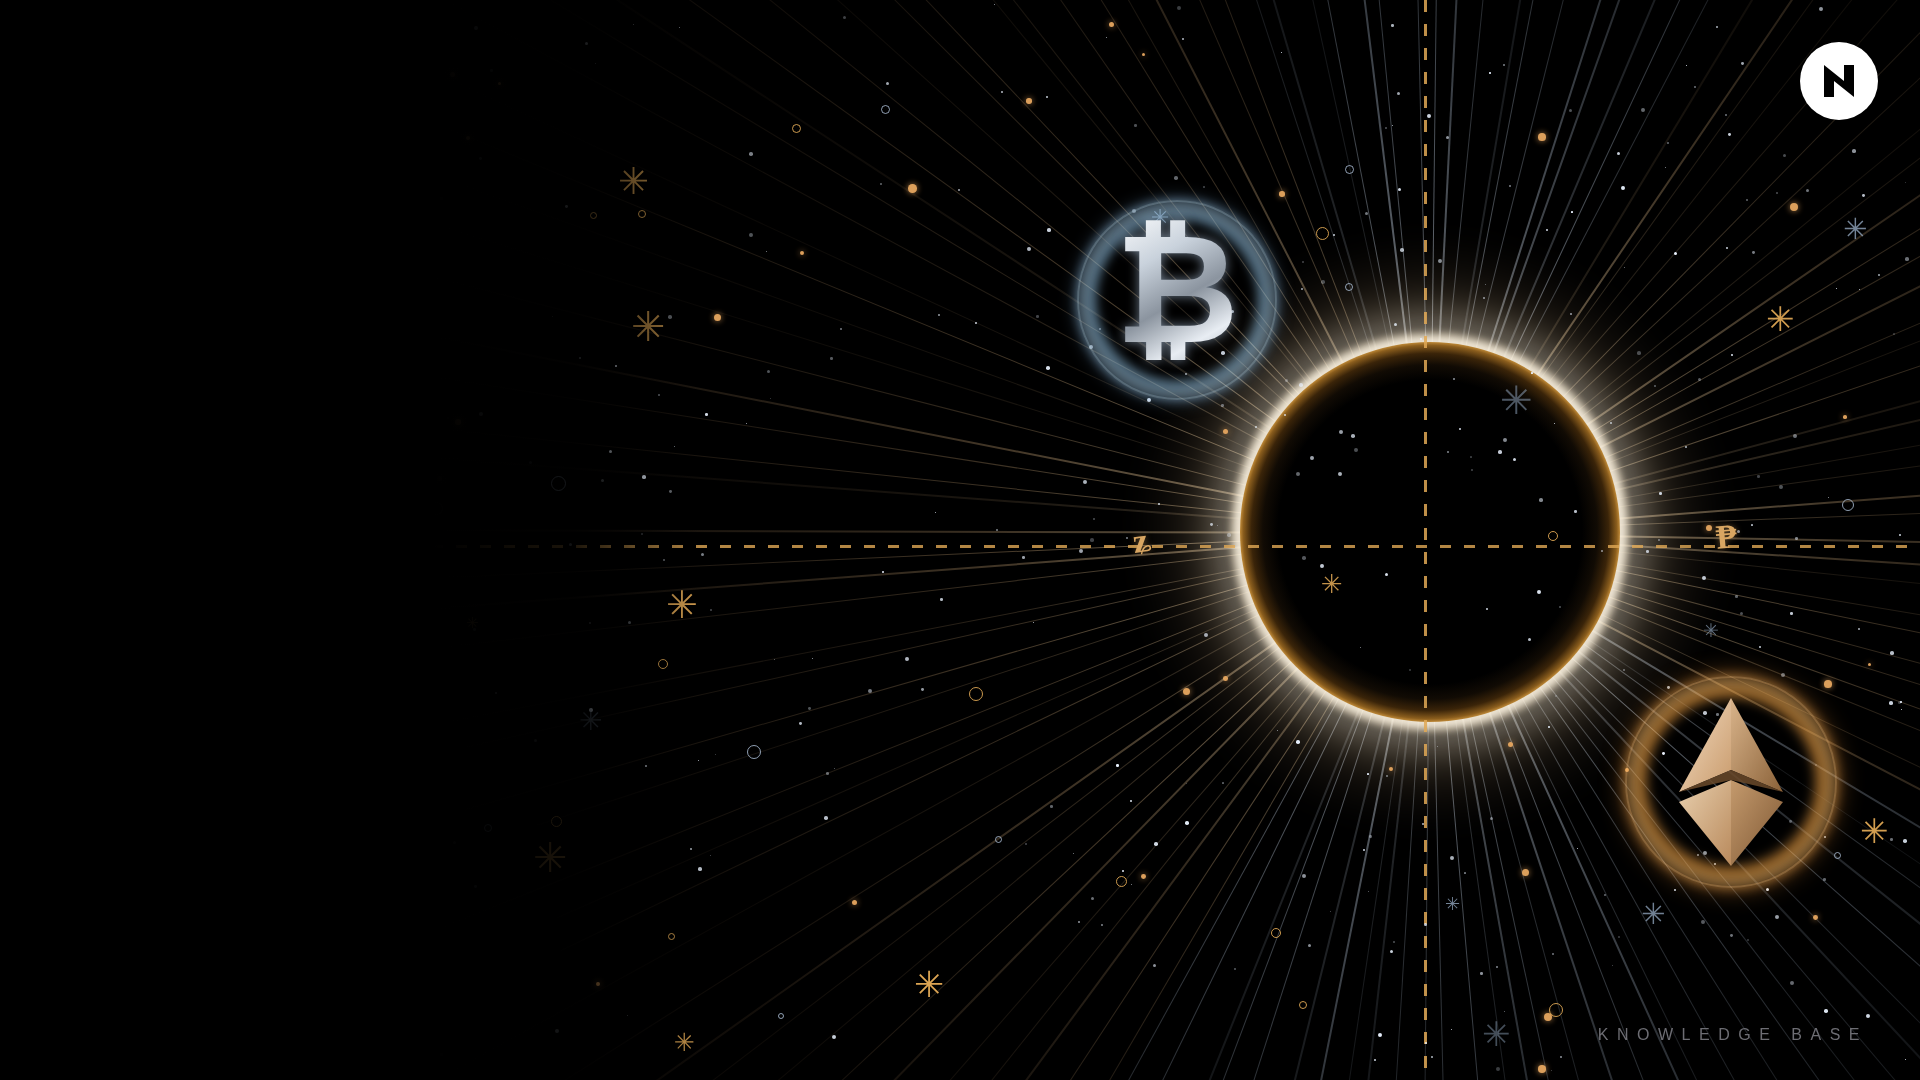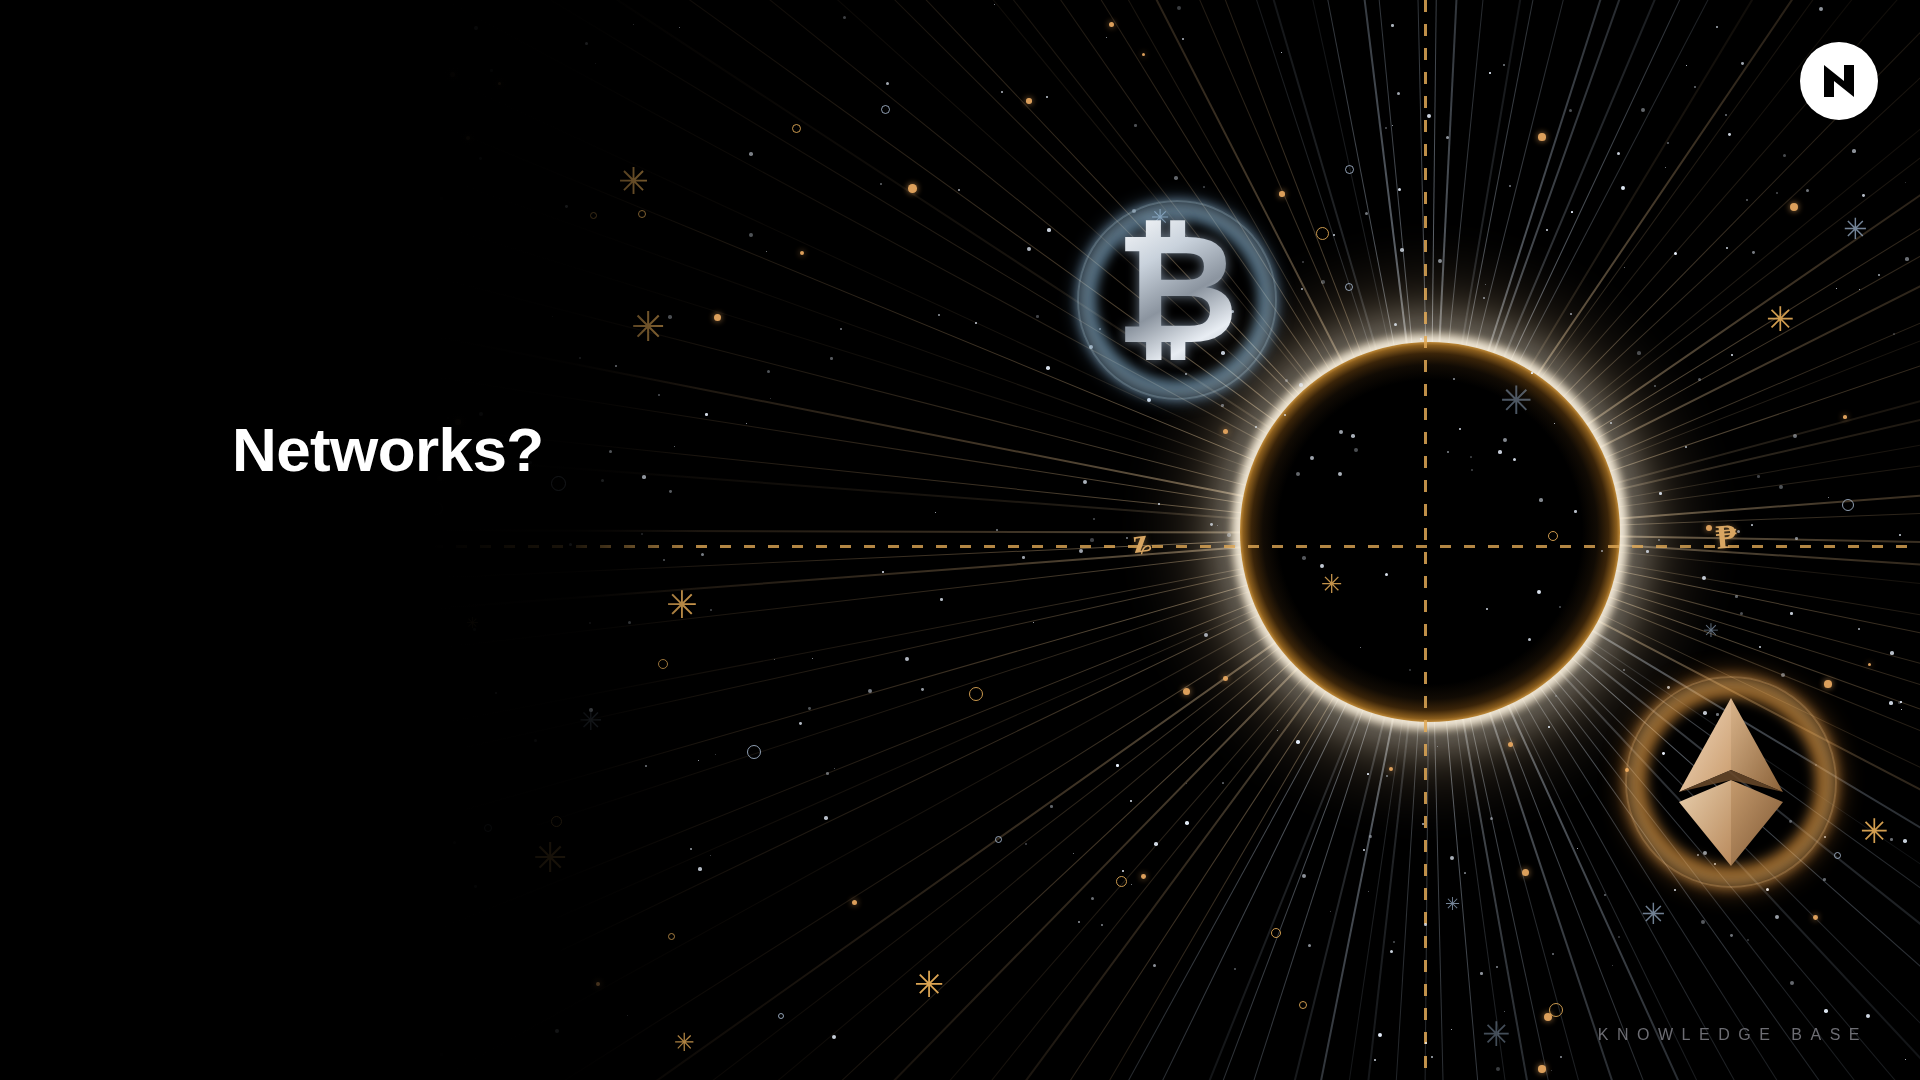--- a/index.html
+++ b/index.html
@@ -906,21 +906,20 @@
       <polygon points="60,2 60,74 112,96" fill="url(#ethTopR)"></polygon>
       <polygon points="60,84 60,170 8,106" fill="url(#ethBotL)"></polygon>
       <polygon points="60,84 60,170 112,106" fill="url(#ethBotR)"></polygon>
       <polygon points="8,96 60,74 112,96 60,84" fill="#6b4a2a" opacity=".85"></polygon>
     </svg>
   </div>
 
   <div class="left-vignette"></div>
 
   <h1 class="headline">
-    <span class="ln">Networks?</span>
   </h1>
 
   <div class="logo">
     <svg width="44" height="44" viewBox="0 0 44 44">
       <path d="M7 6 L7 38 L17 38 L17 22 L37 38 L37 6 L27 6 L27 22 Z" fill="#000000"></path>
     </svg>
   </div>
 
   <div class="kb-tag">Knowledge Base</div>
 

